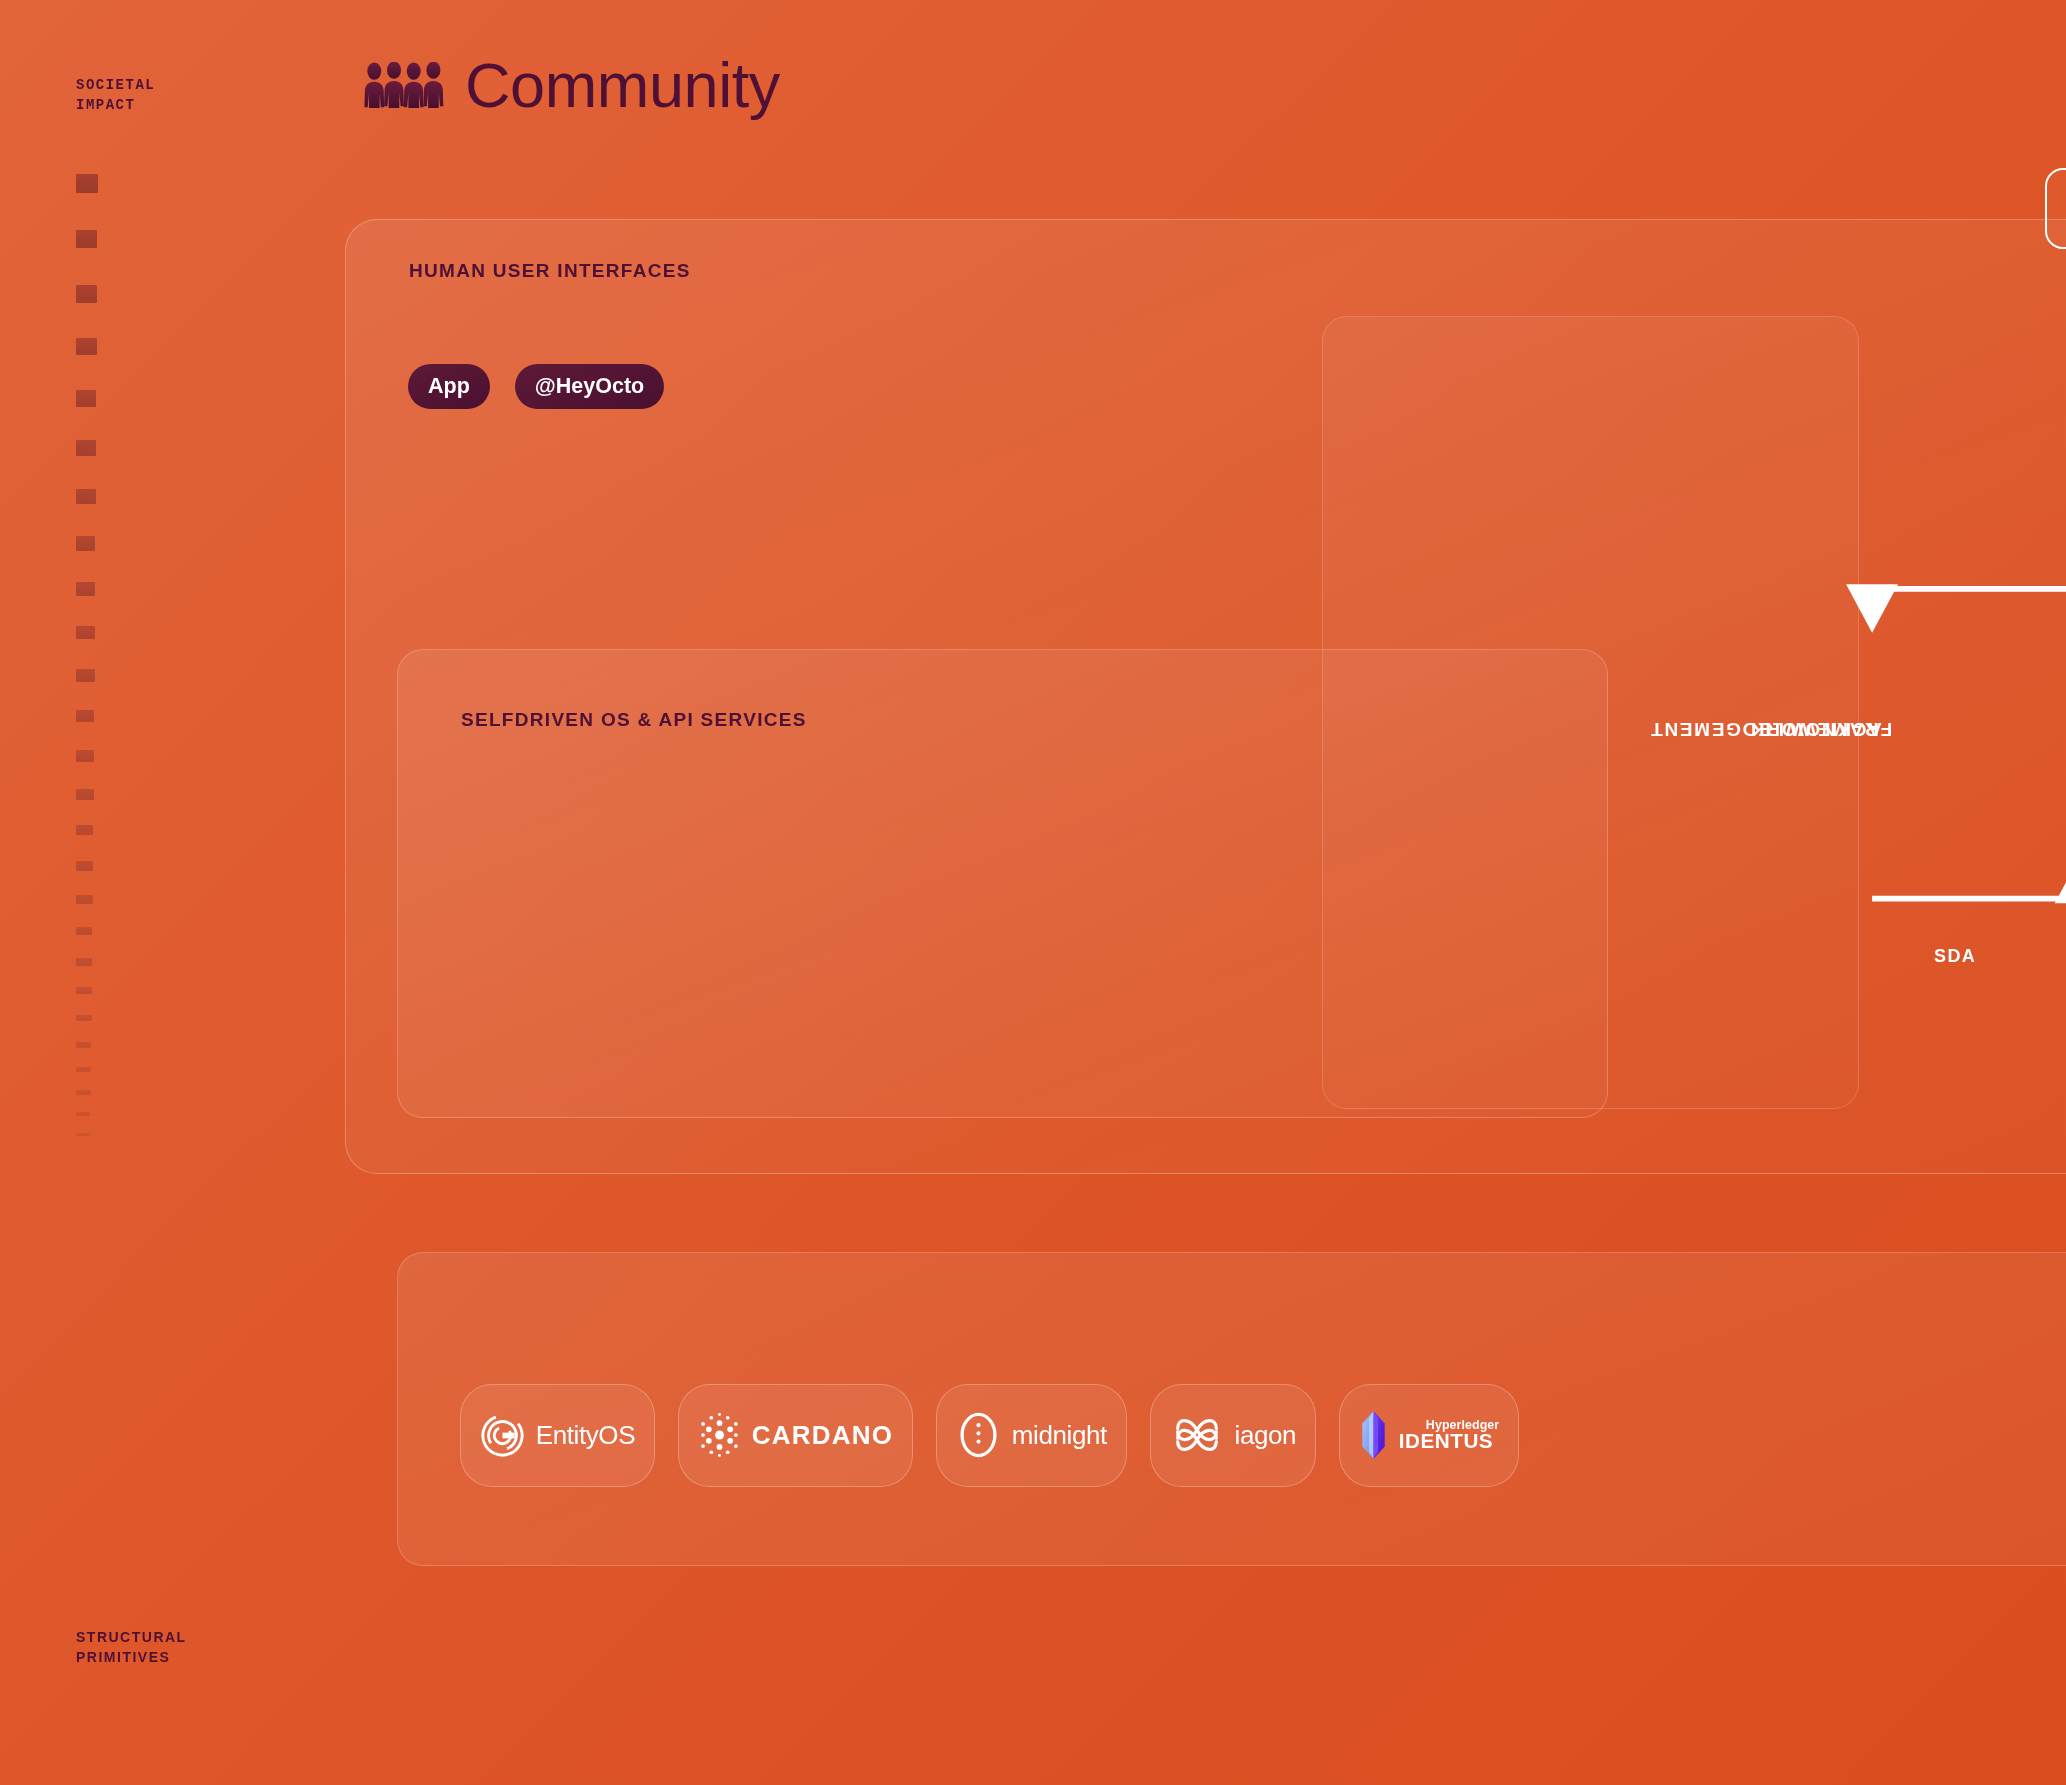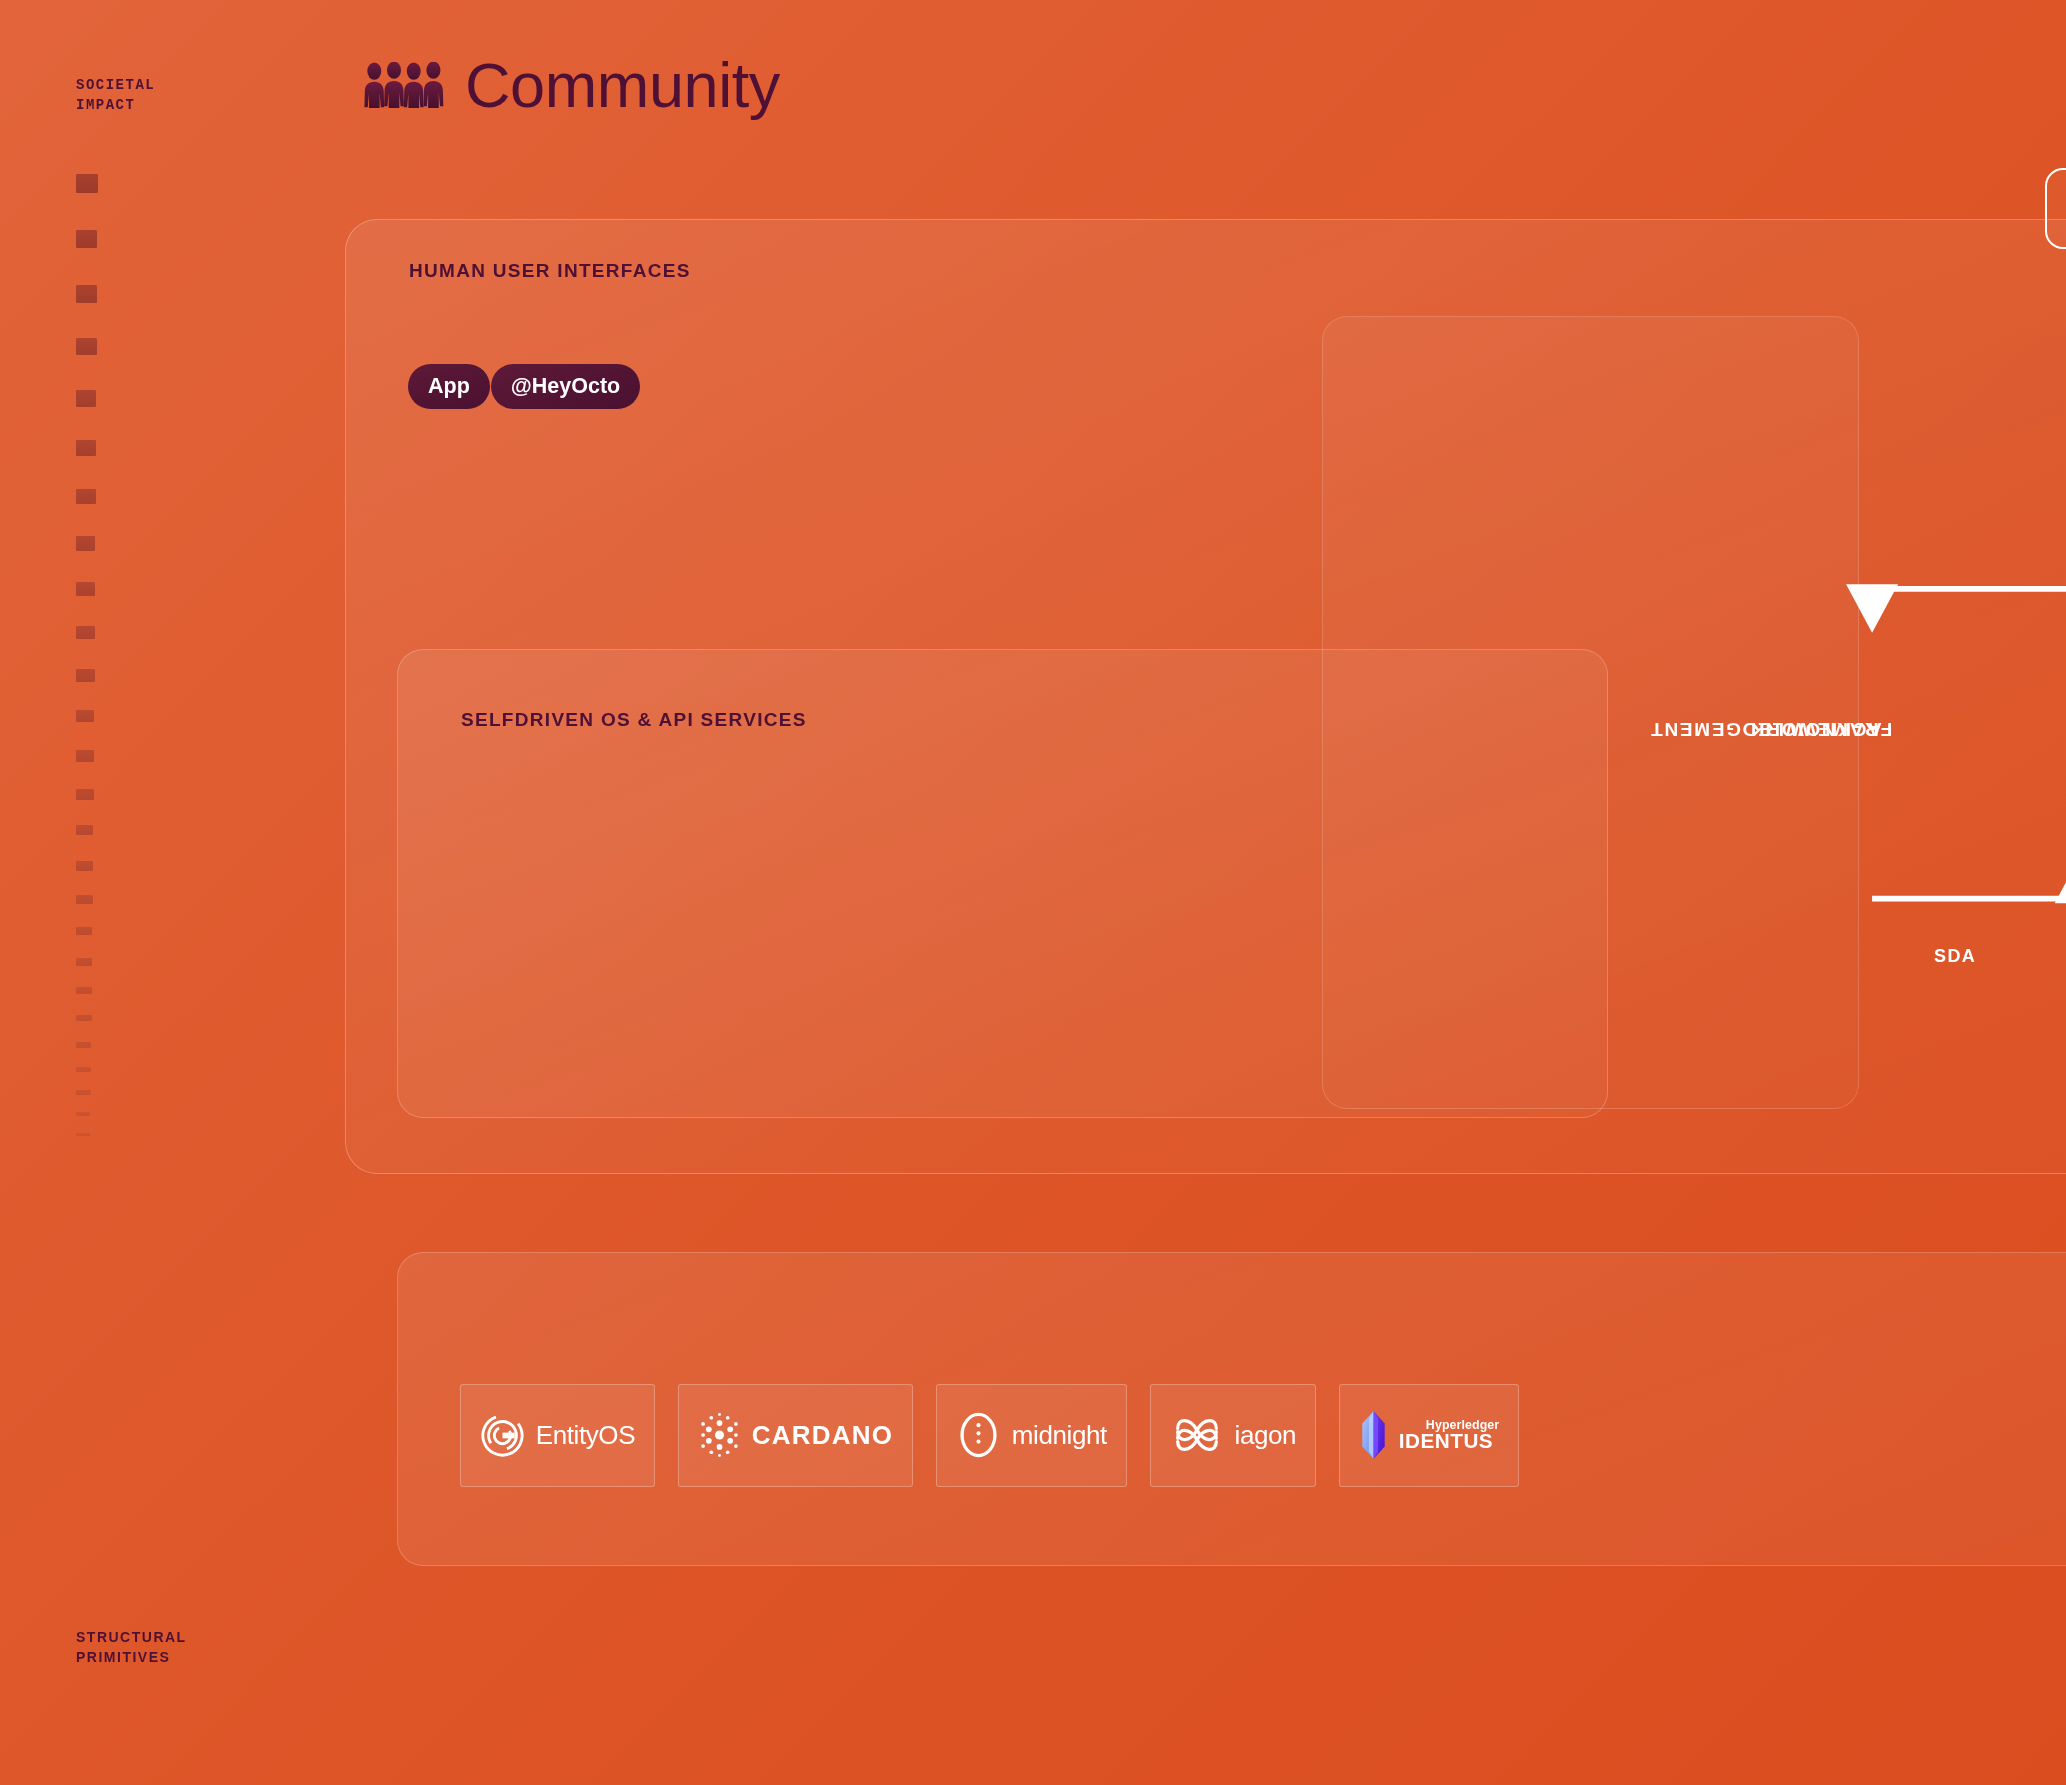--- a/index.html
+++ b/index.html
@@ -85,21 +85,21 @@
     font-size: 19px;
     font-weight: 700;
     letter-spacing: 1.3px;
     white-space: nowrap;
   }
   #title-hui     { left: 409px;  top: 260px; }
   #title-os      { left: 461px; top: 709px; }
   #title-network { left: 461px; top: 1316px; }
 
   
-  .pill-row { position: absolute; display: flex; align-items: center; gap: 1px; }
+  .pill-row { position: absolute; display: flex; align-items: center; gap: 25px; }
   #row-hui { left: 408px;  top: 364px; }
   #row-os  { left: 460px; top: 791px; }
   .pill {
     background: linear-gradient(160deg, #5E1938 0%, #4A1030 100%);
     color: #FFFFFF;
     border-radius: 413px;
     font-size: 21.5px;
     font-weight: 700;
     display: flex; align-items: center; justify-content: center;
     height: 45px;
@@ -157,21 +157,21 @@
   #arrows { position: absolute; left: 0; top: 0; width: 3174px; height: 1785px; pointer-events: none; }
 
   
   #logo-row {
     position: absolute; left: 460px; top: 1384px;
     display: flex; align-items: center; gap: 23px;
   }
   .logo-tile {
     height: 103px;
     border: 1.2px solid rgba(255,255,255,0.26);
-    border-radius: 3px;
+    border-radius: 32px;
     background: rgba(255,255,255,0.07);
     display: flex; align-items: center; justify-content: center;
     gap: 10.7px;
     padding: 0 19px;
   }
   .logo-text {
     color: #FFFFFF;
     font-size: 26px;
     font-weight: 700;
     white-space: nowrap;

